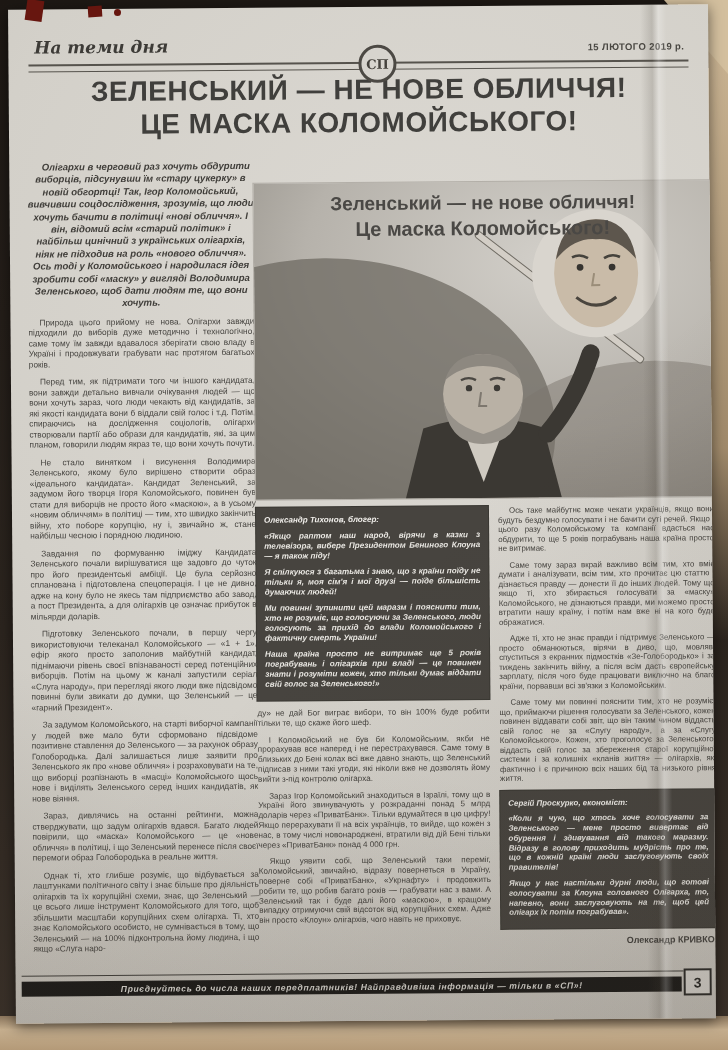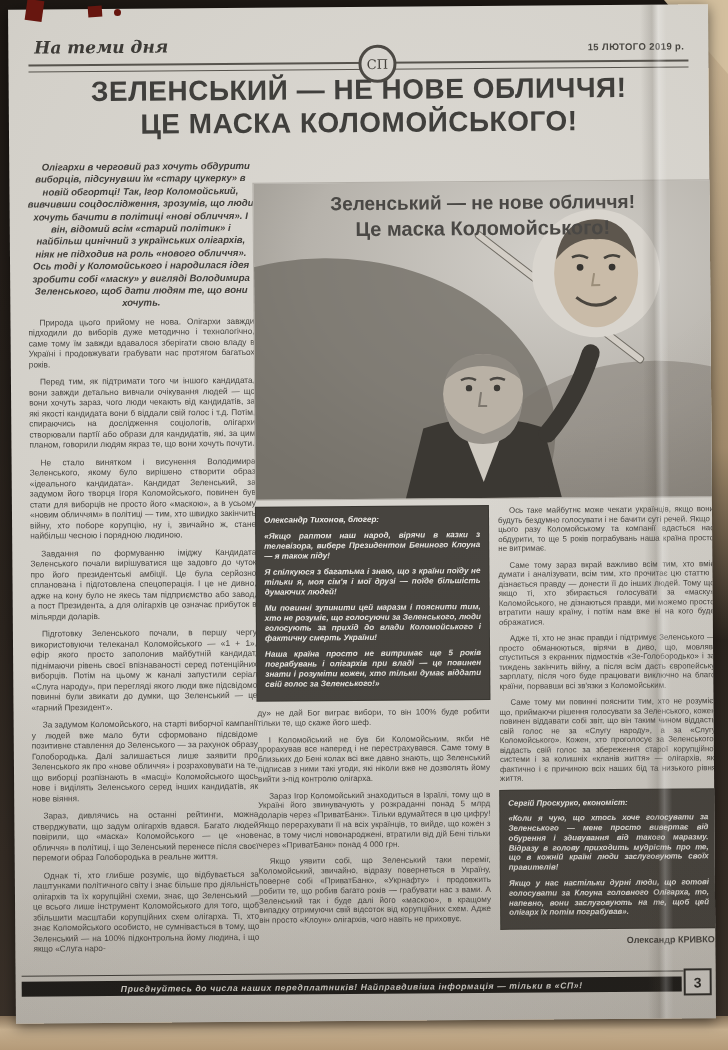--- a/index.html
+++ b/index.html
@@ -38,21 +38,21 @@
   .masthead{position:absolute;left:20px;right:20px;top:26px;height:34px;}
   .section-label{position:absolute;left:6px;top:2px;
     font-family:"DejaVu Serif",serif;font-style:italic;font-weight:bold;
     font-size:17px;color:#3d3b37;}
   .issue-date{position:absolute;right:4px;top:10px;font-size:9.5px;font-weight:bold;
     color:#4a4843;letter-spacing:.4px;}
   .mast-rule{position:absolute;left:0;right:0;top:29px;height:5px;
     border-top:2px solid #56534d;border-bottom:1px solid #56534d;}
   .logo-circle{position:absolute;left:330px;top:12px;width:32px;height:32px;border-radius:50%;
     background:#d7d4ce;border:3px solid #4c4944;display:flex;align-items:center;justify-content:center;
-    font-family:"DejaVu Serif",serif;font-weight:normal;font-size:13px;color:#45423d;z-index:2;}
+    font-family:"DejaVu Serif",serif;font-weight:bold;font-size:13px;color:#45423d;z-index:2;}
 
   
   .headline{position:absolute;left:8px;right:8px;top:66px;text-align:center;
     font-weight:800;font-size:28px;line-height:1.18;color:#403f3c;letter-spacing:.5px;}
 
   
   .col{position:absolute;text-align:justify;}
   .col p{margin:0 0 7px 0;text-indent:11px;}
   .col1{left:18px;top:152px;width:226px;font-size:8.3px;line-height:10.5px;}
   .lead{font-size:9.6px;line-height:12.4px;font-weight:bold;font-style:italic;

